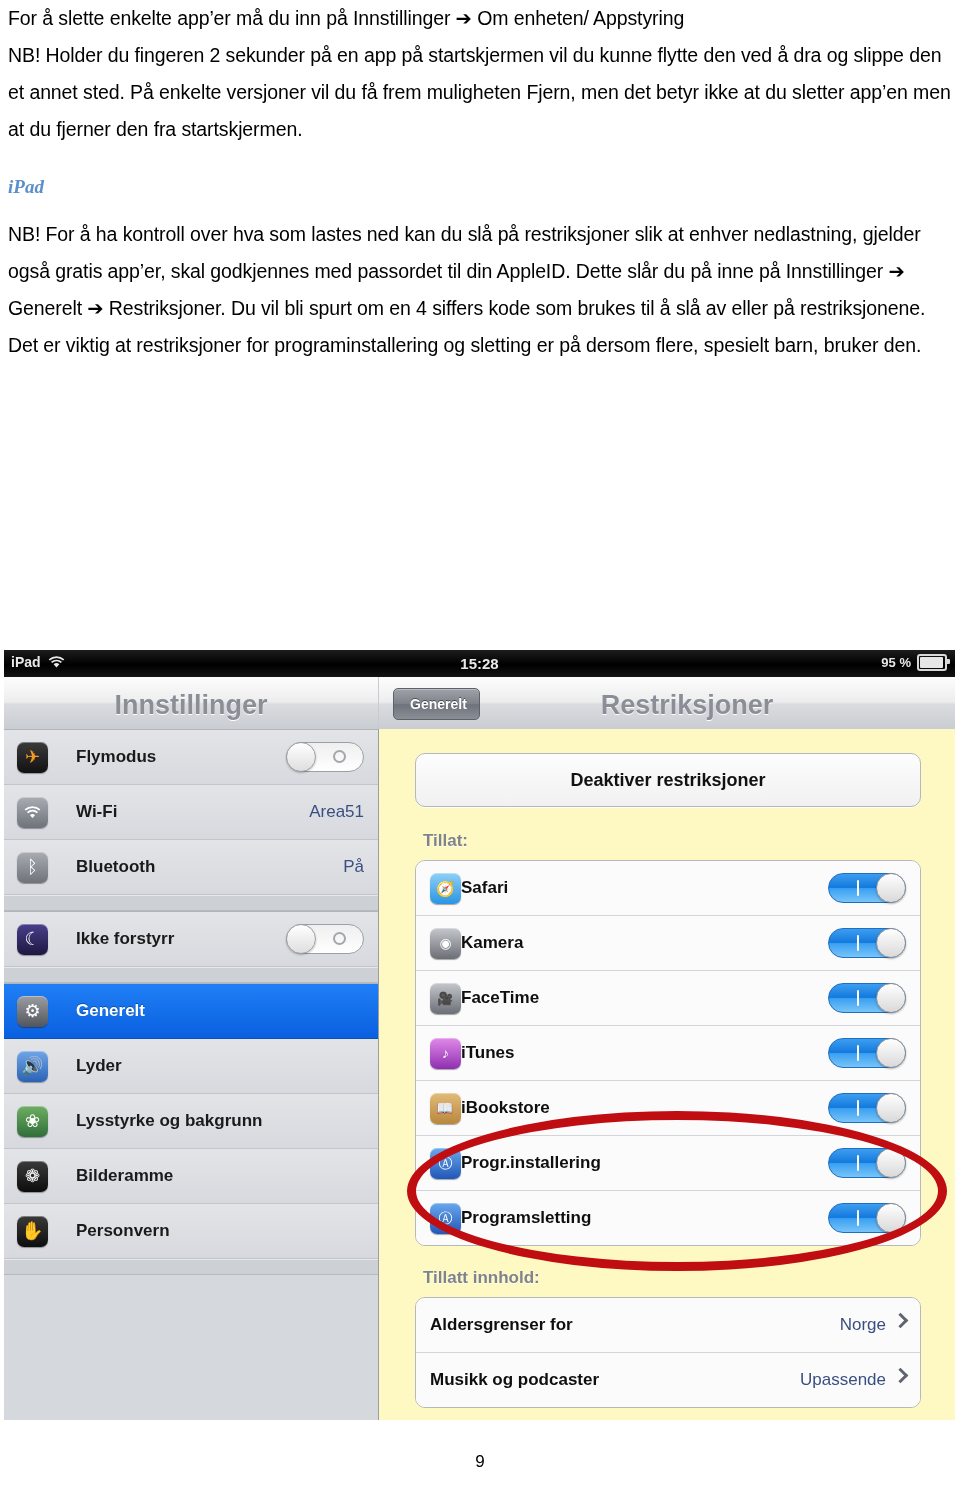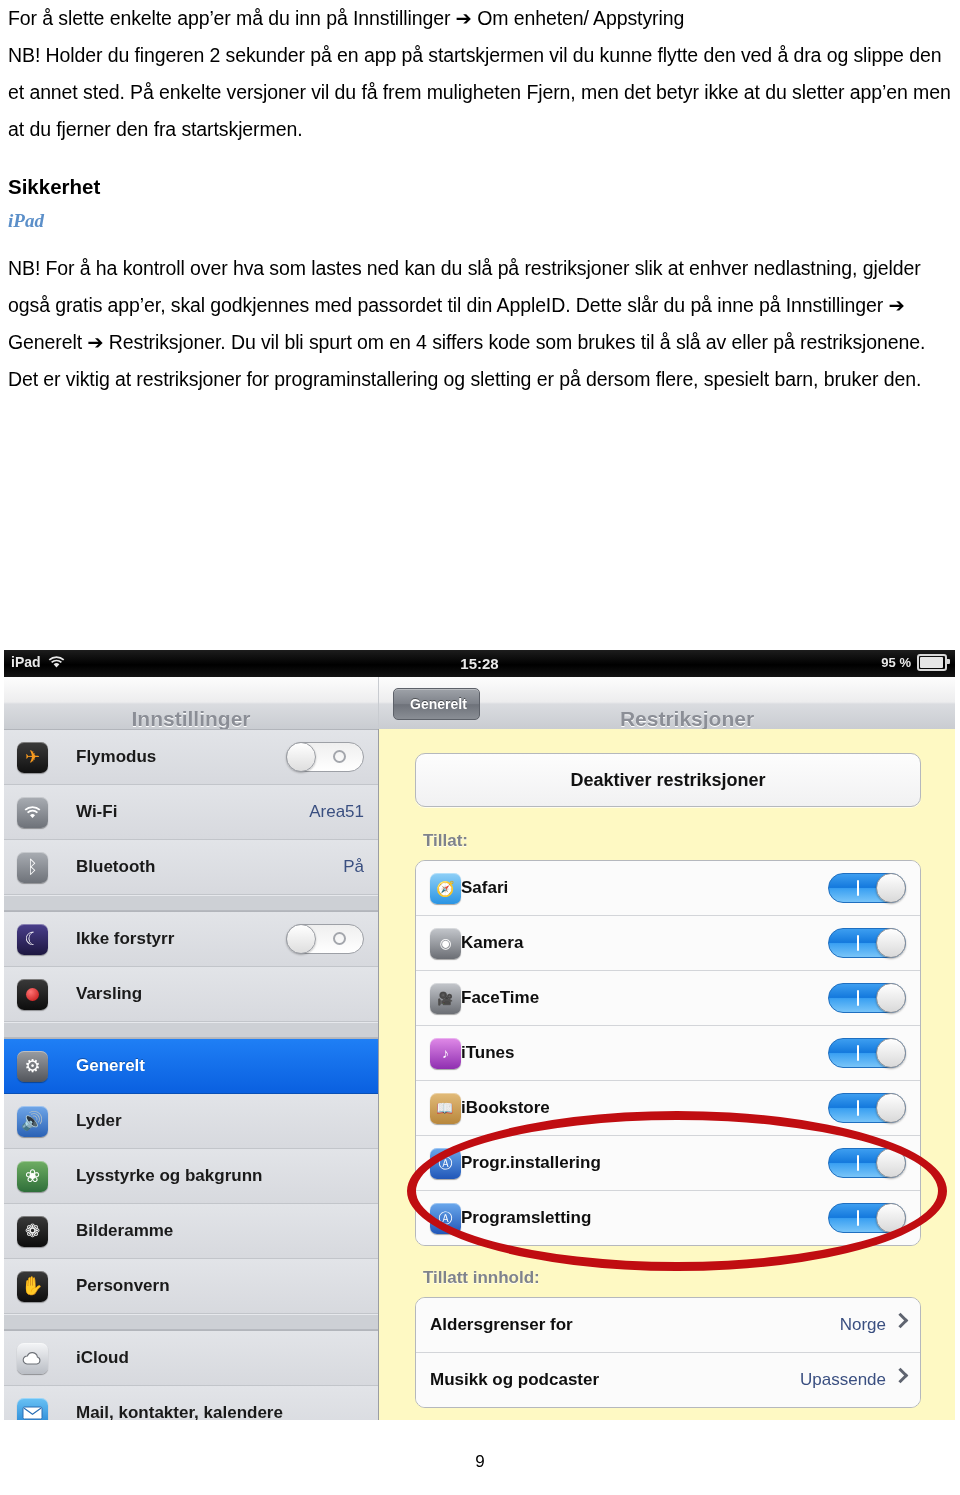--- a/index.html
+++ b/index.html
@@ -99,23 +99,23 @@
 
   
   .navbar {
     position: absolute; top: 27px; height: 52px;
     background: linear-gradient(to bottom,#fdfdfd 0%, #ededee 48%, #dadce0 52%, #c9ccd1 100%);
     border-bottom: 1px solid #8b8e94;
   }
   .nav-left  { left: 0;   width: 374px; }
   .nav-right { left: 375px; width: 576px; }
   .nav-title {
-    position: absolute; left: 0; right: 0; top: 30px;
+    position: absolute; left: 0; right: 0; top: 13px;
     text-align: center;
-    font-size: 21px; font-weight: bold;
+    font-size: 27px; font-weight: bold;
     color: #8b8e96;
     text-shadow: 0 1px 0 #ffffff;
   }
   .nav-right .nav-title { text-align: center; padding-left: 40px; }
 
   .back-btn {
     position: absolute; left: 14px; top: 11px;
     height: 30px; padding: 0 12px 0 16px;
     background: linear-gradient(to bottom,#9ea2a8 0%, #7d8189 50%, #6e727a 52%, #8a8e95 100%);
     border: 1px solid #5d6169;
@@ -303,21 +303,20 @@
     text-align: center; font-size: 17px; color: #000;
   }
 </style>
 </head>
 <body>
 
 <div class="doc-body">
   <p class="para">For å slette enkelte app’er må du inn på Innstillinger ➔ Om enheten/ Appstyring</p>
   <p class="para">NB! Holder du fingeren 2 sekunder på en app på startskjermen vil du kunne flytte den ved å dra og slippe den et annet sted. På enkelte versjoner vil du få frem muligheten Fjern, men det betyr ikke at du sletter app’en men at du fjerner den fra startskjermen.</p>
   <div class="spacer-sm"></div>
-  <h2 class="sec-heading">Sikkerhet</h2>
   <div class="subheading-ipad">iPad</div>
   <div class="spacer-xs"></div>
   <p class="para">NB! For å ha kontroll over hva som lastes ned kan du slå på restriksjoner slik at enhver nedlastning, gjelder også gratis app’er, skal godkjennes med passordet til din AppleID. Dette slår du på inne på Innstillinger ➔ Generelt ➔ Restriksjoner. Du vil bli spurt om en 4 siffers kode som brukes til å slå av eller på restriksjonene. Det er viktig at restriksjoner for programinstallering og sletting er på dersom flere, spesielt barn, bruker den.</p>
 </div>
 
 <div class="ipad-shot">
 
   <div class="statusbar">
     <div class="sb-left">
       <span>iPad</span>
@@ -383,26 +382,20 @@
       <div class="side-row">
         <span class="appicon ic-dnd">
             <span class="glyph">☾</span>
           </span>
         <span class="side-label">Ikke forstyrr</span>
         <span class="toggle off">
             <i class="knob"></i>
             <i class="mark"></i>
           </span>
       </div>
-      <div class="side-row">
-        <span class="appicon ic-varsl">
-            <span class="dot-red"></span>
-          </span>
-        <span class="side-label">Varsling</span>
-      </div>
     </div>
 
     <div class="side-gap"></div>
 
     <div class="side-group">
       <div class="side-row selected">
         <span class="appicon ic-gen">
             <span class="glyph">⚙</span>
           </span>
         <span class="side-label">Generelt</span>
@@ -428,39 +421,20 @@
       <div class="side-row">
         <span class="appicon ic-pers">
             <span class="glyph">✋</span>
           </span>
         <span class="side-label">Personvern</span>
       </div>
     </div>
 
     <div class="side-gap"></div>
 
-    <div class="side-group">
-      <div class="side-row">
-        <span class="appicon ic-icloud">
-          <svg width="23" height="15" viewBox="0 0 23 15">
-              <path d="M6 13 a4 4 0 0 1 .4-8 5.2 5.2 0 0 1 10 1 3.6 3.6 0 0 1-.6 7 Z" fill="#fff" stroke="#6d7177" stroke-width="1.1"></path>
-            </svg>
-        </span>
-        <span class="side-label">iCloud</span>
-      </div>
-      <div class="side-row">
-        <span class="appicon ic-mail">
-          <svg width="21" height="14" viewBox="0 0 21 14">
-              <rect x="1" y="1" width="19" height="12" rx="1.5" fill="#fff" stroke="#2a6fb5" stroke-width="1"></rect>
-              <path d="M1.8 2 L10.5 8.2 L19.2 2" stroke="#2a6fb5" stroke-width="1.2" fill="none"></path>
-            </svg>
-        </span>
-        <span class="side-label">Mail, kontakter, kalendere</span>
-      </div>
-    </div>
   </div>
 
   <div class="pane-right">
 
     <div class="btn-card">Deaktiver restriksjoner</div>
 
     <div class="grp-label" style="top:102px;">Tillat:</div>
 
     <div class="card" style="top:131px;">
       <div class="card-row">

